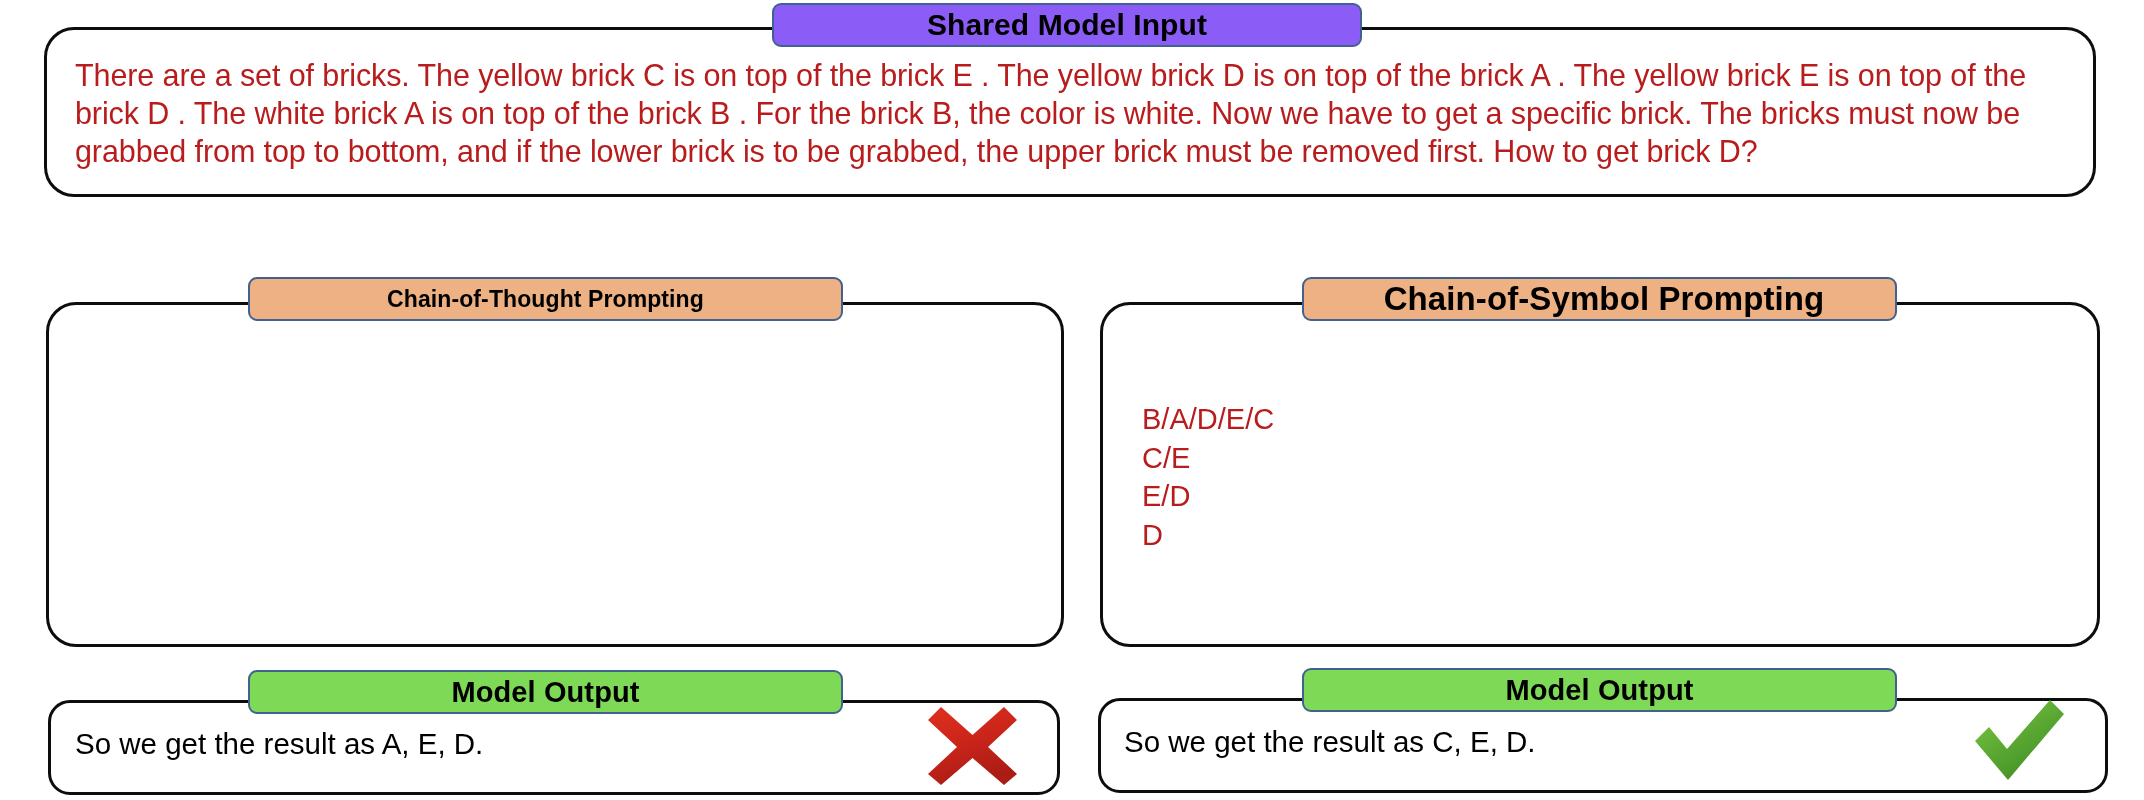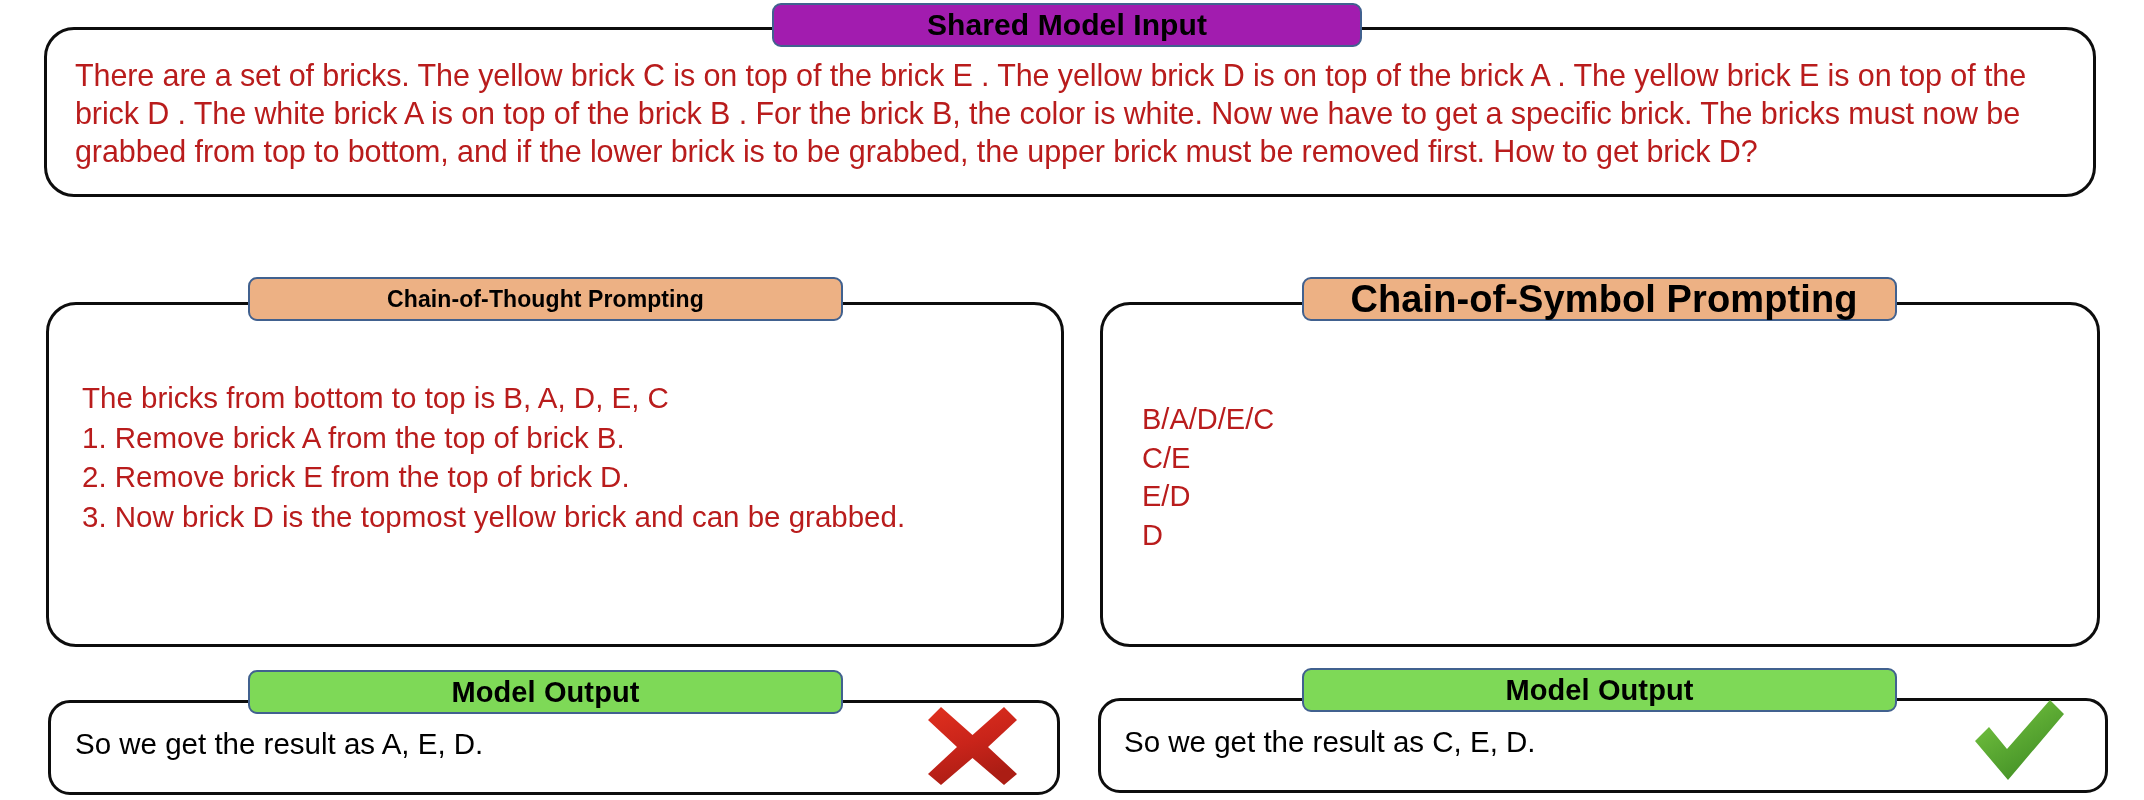--- a/index.html
+++ b/index.html
@@ -39,21 +39,21 @@
     border-radius: 9px;
     display: flex;
     align-items: center;
     justify-content: center;
     font-weight: bold;
     color: #000000;
     letter-spacing: 0.1px;
     white-space: nowrap;
     z-index: 5;
   }
-  .badge.blue  { background: #a21caf; }
+  .badge.blue  { background: #8b5cf6; }
   .badge.orange{ background: #edb184; }
   .badge.green { background: #7ed957; }
 
   
   .body-text {
     position: absolute;
     box-sizing: border-box;
     color: #b91c1c;
     white-space: pre-wrap;
   }
@@ -111,28 +111,24 @@
   </div>
 
   <div class="body-text" id="input-body">There are a set of bricks. The yellow brick C is on top of the brick E . The yellow brick D is on top of the brick A . The yellow brick E is on top of the brick D . The white brick A is on top of the brick B . For the brick B, the color is white. Now we have to get a specific brick. The bricks must now be grabbed from top to bottom, and if the lower brick is to be grabbed, the upper brick must be removed first. How to get brick D?</div>
 
   <div class="panel" style="left:46px; top:302px; width:1018px; height:345px;"></div>
 
   <div class="badge orange" style="left:248px; top:277px; width:595px; height:44px; font-size:23px;">
     <span>Chain-of-Thought Prompting</span>
   </div>
 
-  <div class="body-text" id="cot-body">The bricks from bottom to top is B, A, D, E, C
-1. Remove brick A from the top of brick B.
-2. Remove brick E from the top of brick D.
-3. Now brick D is the topmost yellow brick and can be grabbed.</div>
 
   <div class="panel" style="left:1100px; top:302px; width:1000px; height:345px;"></div>
 
-  <div class="badge orange" style="left:1302px; top:277px; width:595px; height:44px; font-size:38px;padding-left:9px;">
+  <div class="badge orange" style="left:1302px; top:277px; width:595px; height:44px; font-size:33px;padding-left:9px;">
     <span>Chain-of-Symbol Prompting</span>
   </div>
 
   <div class="body-text" id="cos-body">B/A/D/E/C
 C/E
 E/D
 D</div>
 
   <div class="panel" style="left:48px; top:700px; width:1012px; height:95px; border-radius:22px;"></div>
 

